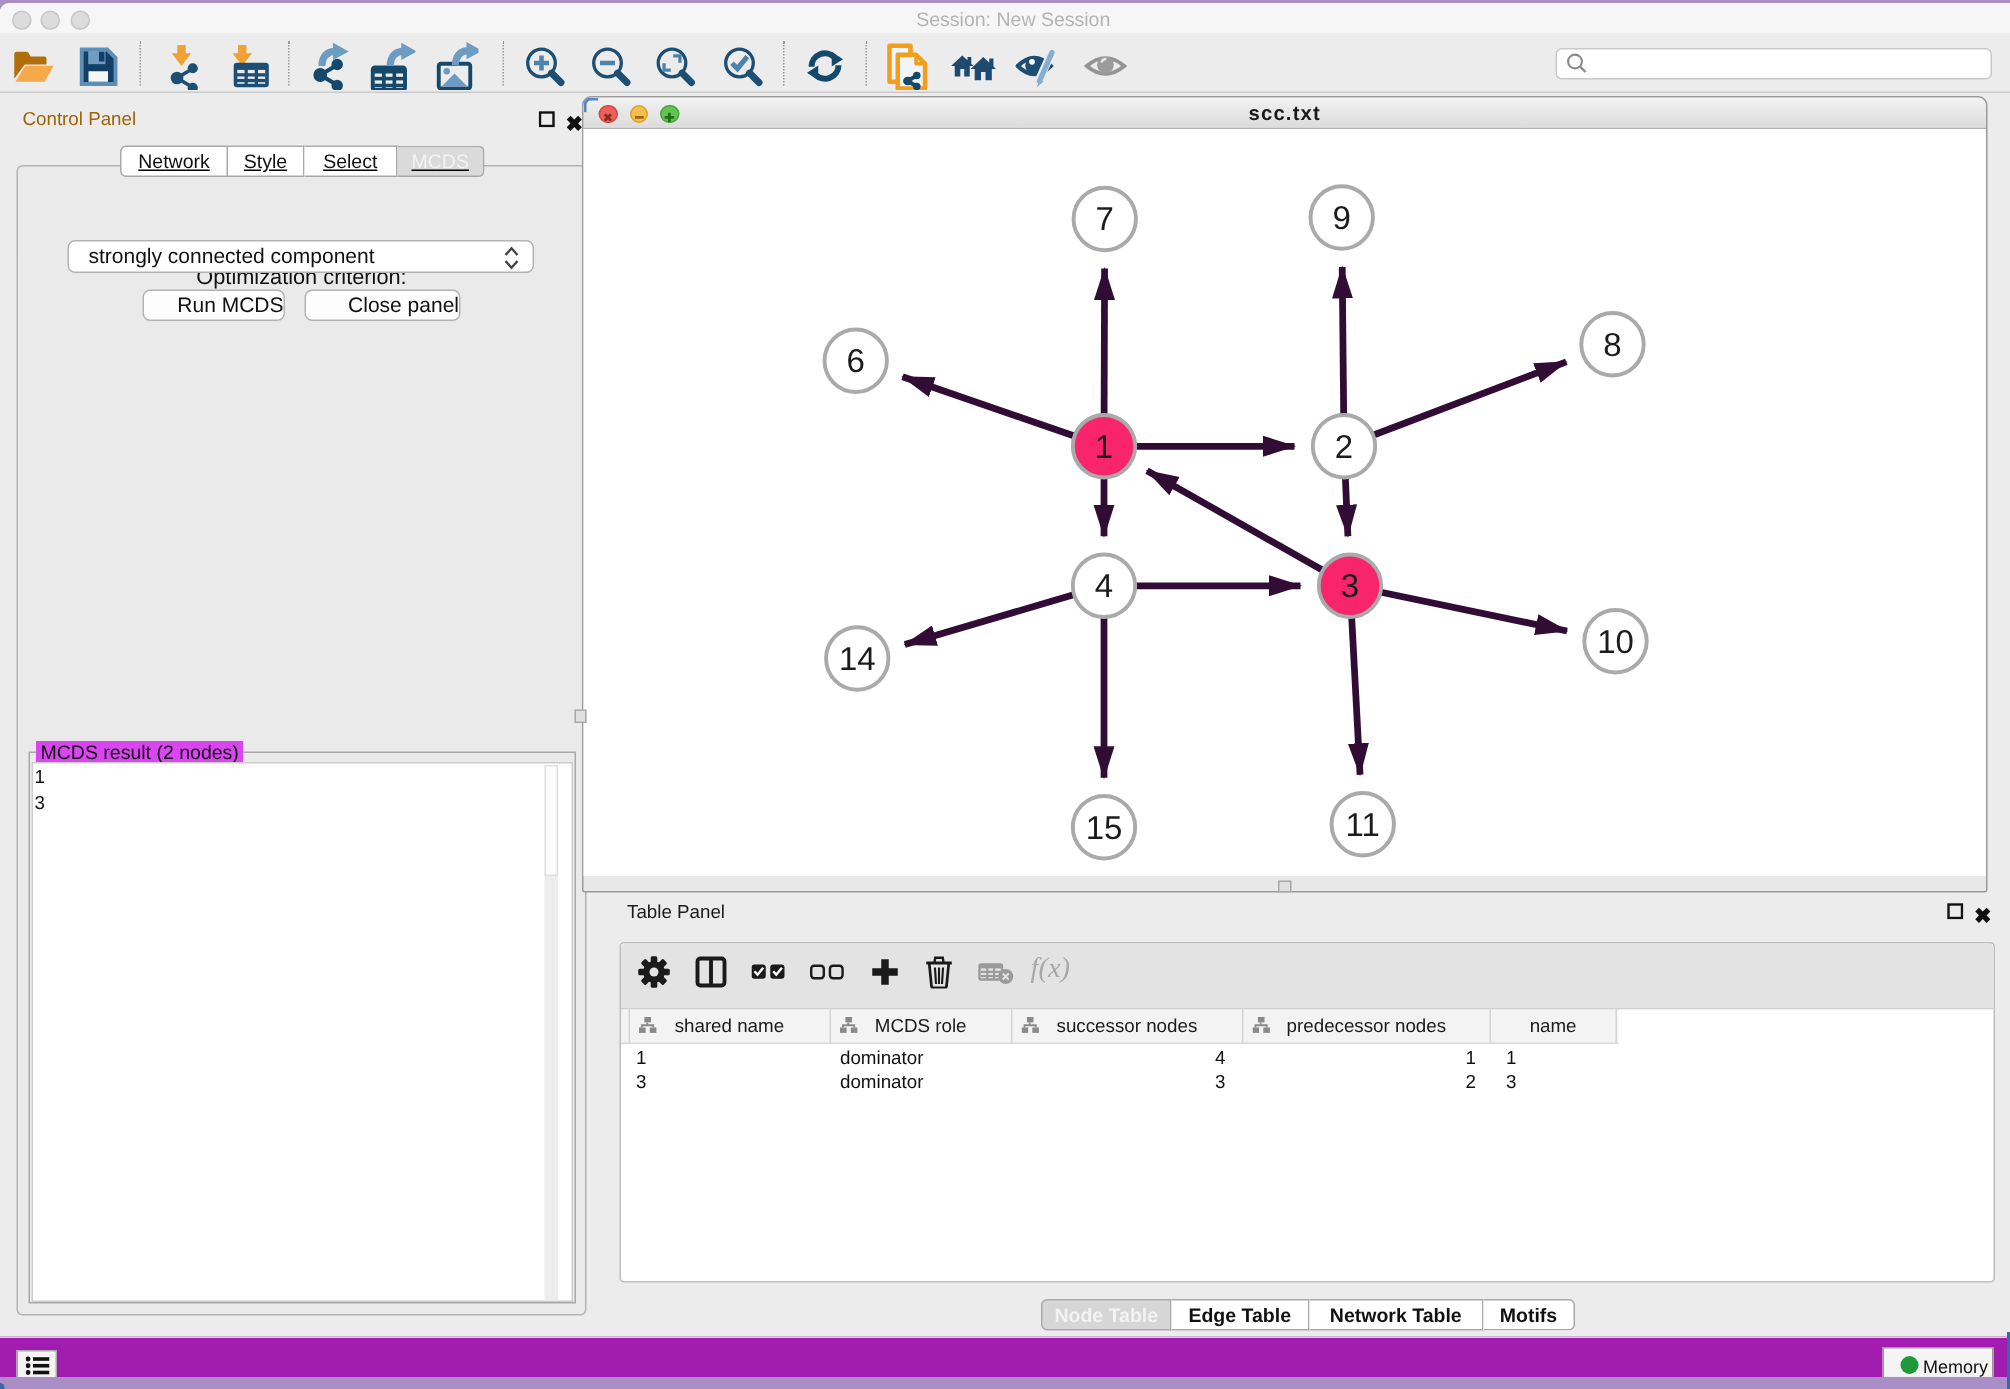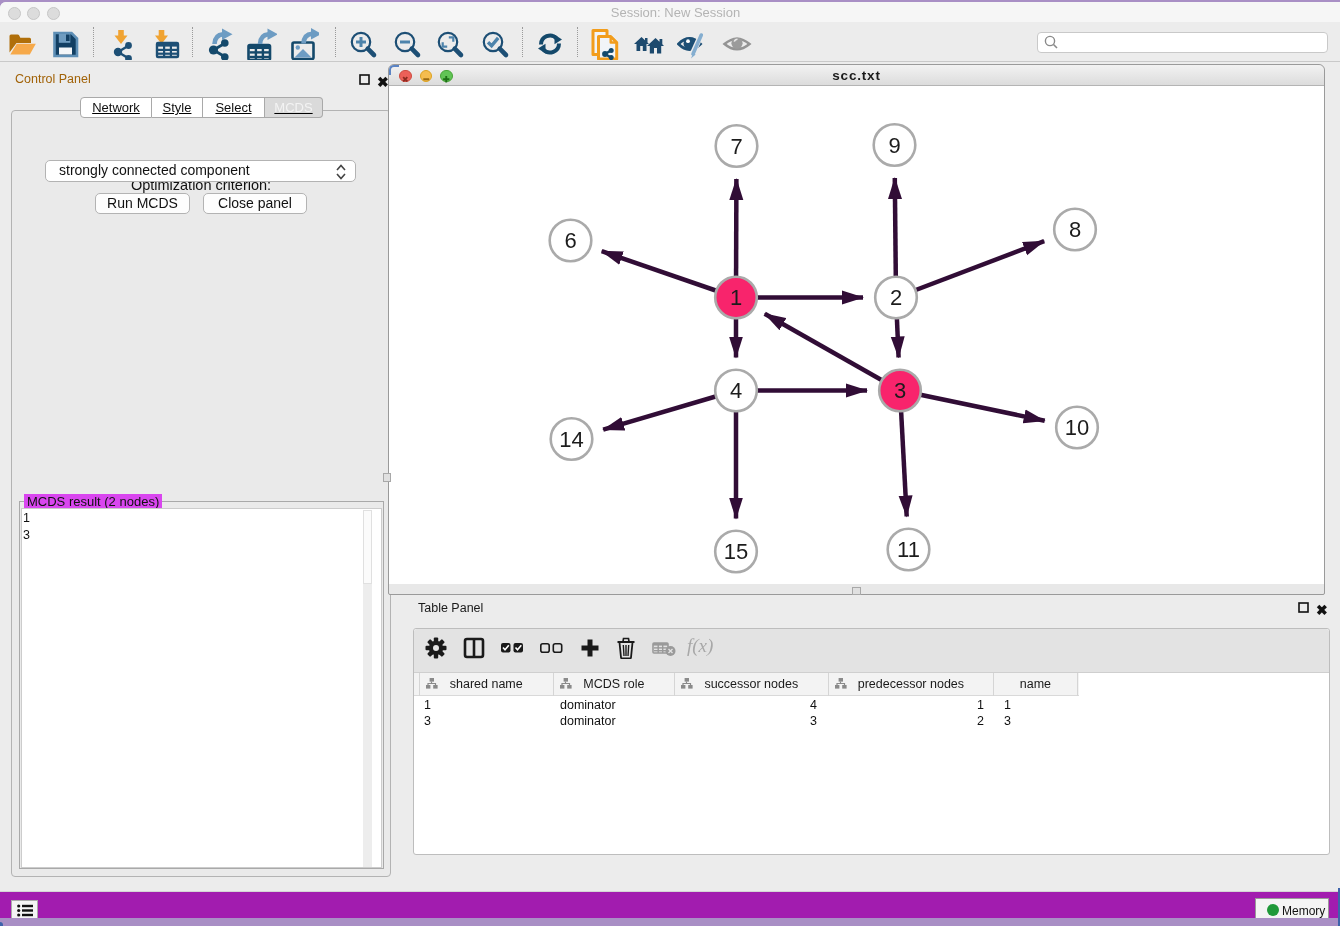--- a/index.html
+++ b/index.html
@@ -30,21 +30,21 @@
 .tab.first{border-left:1px solid #a9a9a9;border-radius:4px 0 0 4px;}
 .tab.last{border-radius:0 4px 4px 0;}
 .tab.selected{background:#dadada;color:#f3f3f3;}
 #cpcontent{position:absolute;left:11px;top:47px;width:380px;height:767px;background:#eaeaea;
   border:1px solid #b3b3b3;border-radius:4px;box-sizing:border-box;}
 #optlabel{position:absolute;left:0;top:26px;width:100%;text-align:center;font-size:14.5px;color:#111;margin-top:40px;}
 #optsel{position:absolute;left:33px;top:49px;width:311px;height:22px;background:#ffffff;
   border:1px solid #b3b3b3;border-radius:5px;box-sizing:border-box;}
 #optsel span{position:absolute;left:13px;top:1px;font-size:14px;color:#111;}
 .btn{position:absolute;top:82px;height:21px;background:#fdfdfd;border:1px solid #b3b3b3;
-  border-radius:5px;box-sizing:border-box;text-align:center;font-size:14px;color:#111;line-height:19px;}
+  border-radius:5px;box-sizing:border-box;text-align:right;font-size:14px;color:#111;line-height:19px;}
 #fieldset{position:absolute;left:7px;top:390px;width:365px;height:368px;
   border:1px solid #a9a9a9;box-sizing:border-box;}
 #fslegend{position:absolute;left:4px;top:-8px;background:#d946ef;padding:0 3px;
   font-size:13px;color:#111;}
 #fsinner{position:absolute;left:1px;top:6px;width:361px;height:360px;background:#fff;
   border:1px solid #ccc;box-sizing:border-box;}
 #fstext{position:absolute;left:1px;top:1px;font-size:12.5px;color:#111;line-height:16.5px;}
 #fsscroll{position:absolute;right:9px;top:1px;width:9px;height:357px;background:#ededed;}
 #fsthumb{position:absolute;left:0;top:0;width:9px;height:74px;background:#fbfbfb;border:1px solid #e0e0e0;box-sizing:border-box;}
 
@@ -510,20 +510,26 @@
 </div>
 <div class="trow" style="top:84px">
 <div style="left:10px">3</div>
 <div style="left:146px">dominator</div>
 <div style="left:260px;width:143px;text-align:right">3</div>
 <div style="left:415px;width:155px;text-align:right">2</div>
 <div style="left:590px">3</div>
 </div>
 
     </div>
+    <div id="ttabs">
+      <div class="ttab first selected" style="width:87px">Node Table</div>
+      <div class="ttab" style="width:92px">Edge Table</div>
+      <div class="ttab" style="width:116px">Network Table</div>
+      <div class="ttab last" style="width:61px">Motifs</div>
+    </div>
   </div>
 
   <div id="statusbar">
     <div id="listbtn">
         <svg style="position:absolute;left:5px;top:3px" width="16" height="13" viewBox="0 0 16 13">
 <g fill="#111">
             <circle cx="1.7" cy="2" r="1.6"></circle>
             <rect x="5" y="0.8" width="11" height="2.4"></rect>
 <circle cx="1.7" cy="6.5" r="1.6"></circle>
             <rect x="5" y="5.3" width="11" height="2.4"></rect>

